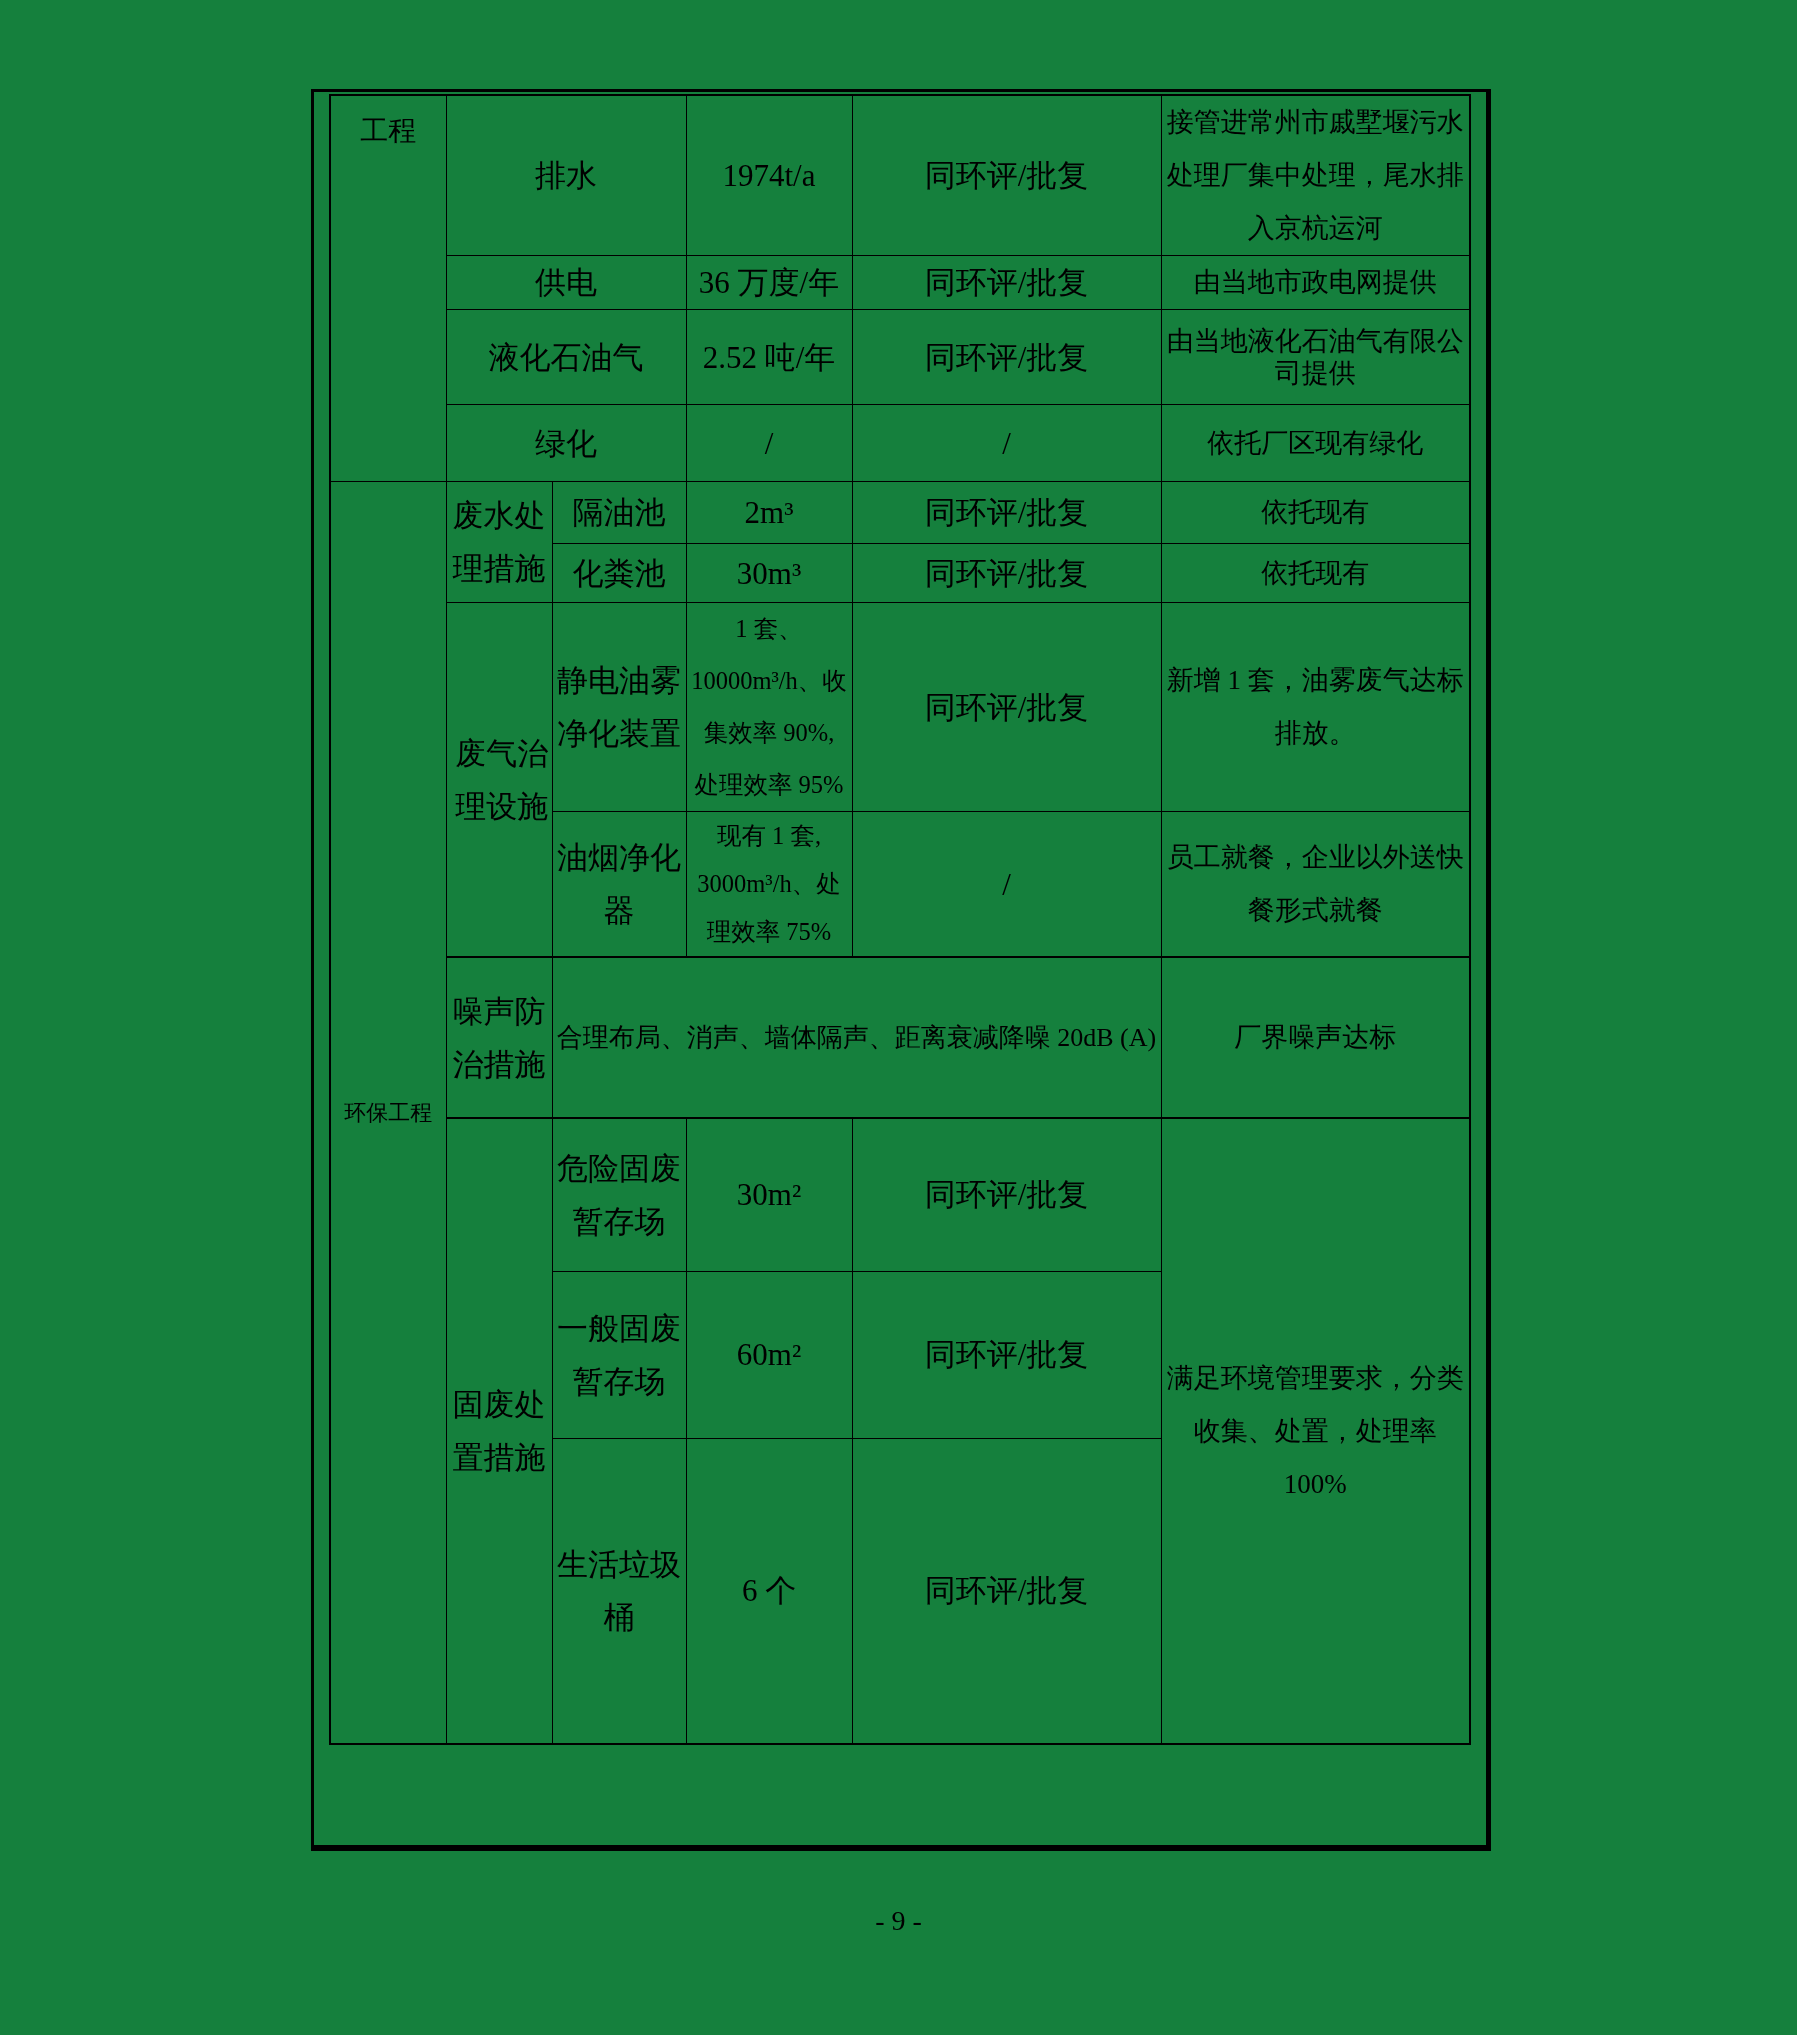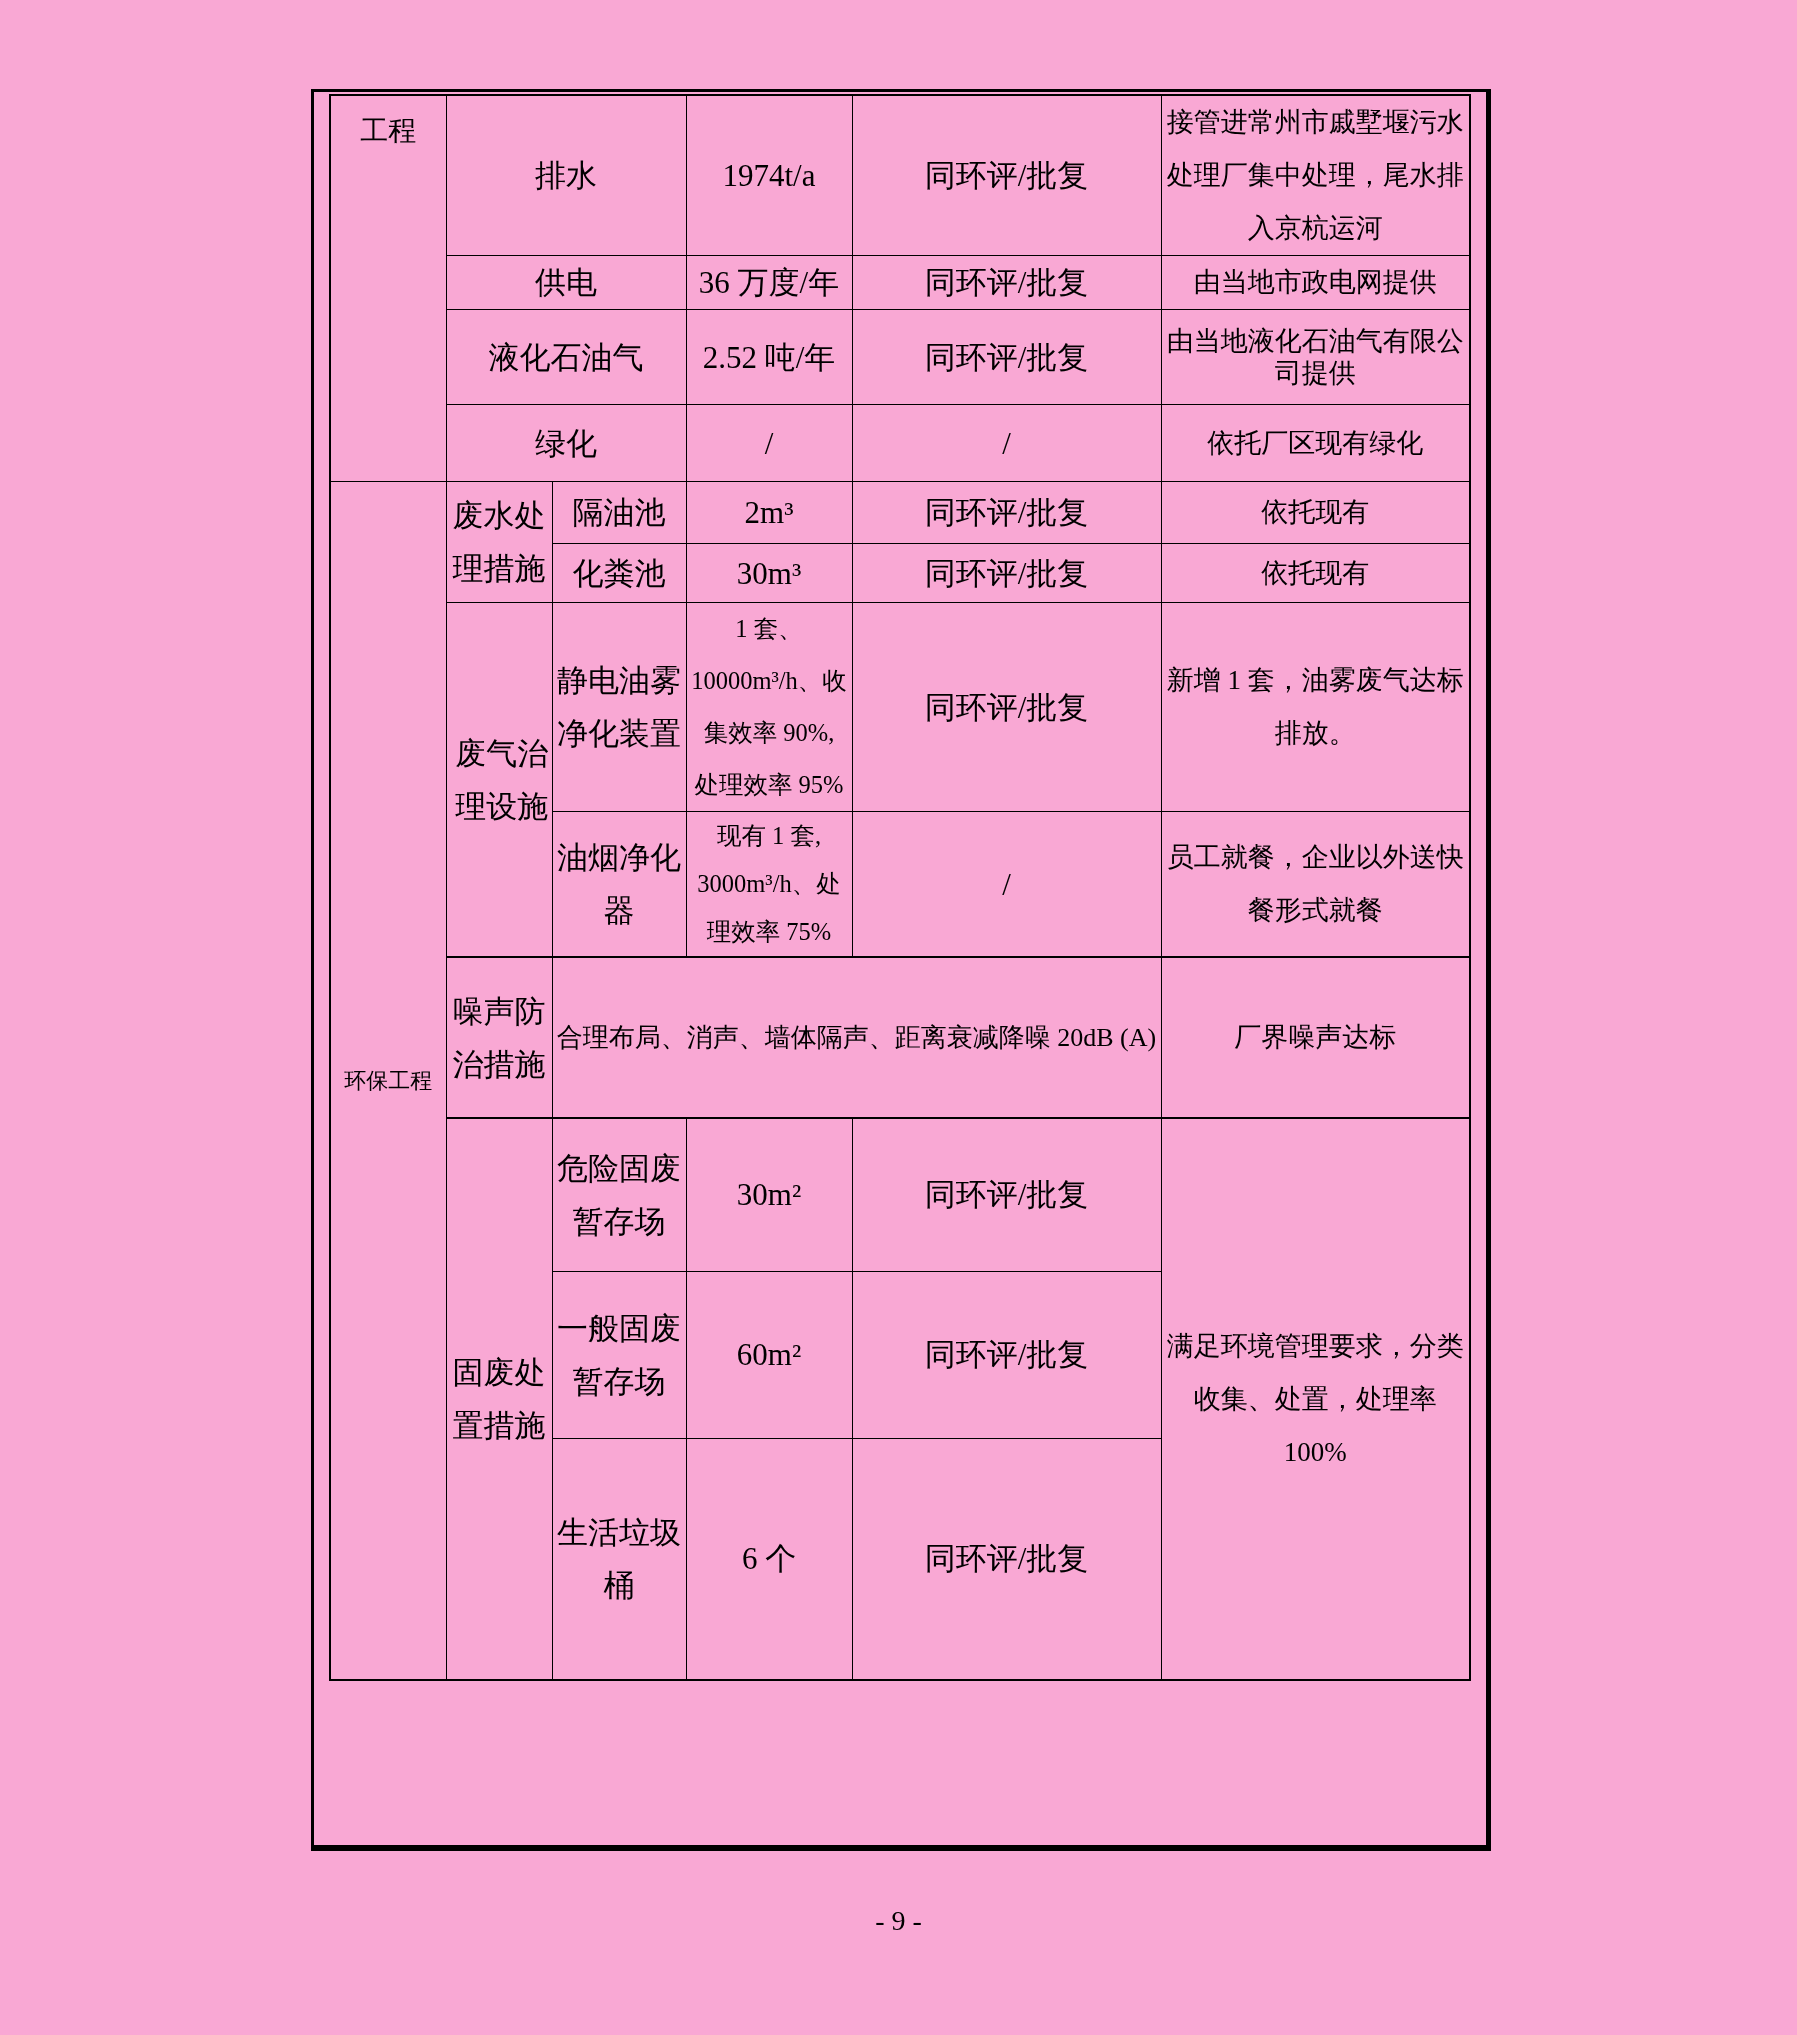--- a/index.html
+++ b/index.html
@@ -1,17 +1,17 @@
 <!DOCTYPE html>
 <html style="font-size:9.8px"><head>
 <meta charset="utf-8">
 <style>
   html,body{margin:0;padding:0;background:#ffffff;}
   body{width:1797px;height:2035px;font-family:"Liberation Serif","DejaVu Serif",serif;color:#000;}
-  .page{position:relative;width:1797px;height:2035px;background:#f9a8d4;overflow:hidden;}
+  .page{position:relative;width:1797px;height:2035px;background:#15803d;overflow:hidden;}
   .frame{position:absolute;left:311px;top:89px;width:1180px;height:1762px;
          border:3.7px solid #000;border-right-width:5.5px;border-bottom-width:6.7px;box-sizing:border-box;}
   table.doc{position:absolute;left:329px;top:94px;width:1140px;border-collapse:collapse;
             table-layout:fixed;border:2.4px solid #000;}
   td{border:1.2px solid #000;text-align:center;vertical-align:middle;padding:0 2.4px;
      font-size:31px;line-height:53px;white-space:pre-line;overflow:hidden;}
   td.c1{font-size:28px;}
   td.c1.top{vertical-align:top;padding-top:16px;line-height:37px;}
   td.c1.env{font-size:22px;white-space:nowrap;}
   td.val-sm{font-size:24.5px;line-height:52px;}
@@ -123,21 +123,21 @@
         <td>同环评/批复</td>
         <td rowspan="3" class="rem">满足环境管理要求，分类
 收集、处置，处理率 100%</td>
       </tr>
       <tr style="height:167px">
         <td>一般固废
 暂存场</td>
         <td>60m²</td>
         <td>同环评/批复</td>
       </tr>
-      <tr style="height:242px">
+      <tr style="height:306px">
         <td>生活垃圾
 桶</td>
         <td>6 个</td>
         <td>同环评/批复</td>
       </tr>
     </tbody>
   </table>
 
   <div class="pagenum">- 9 -</div>
 </div>

